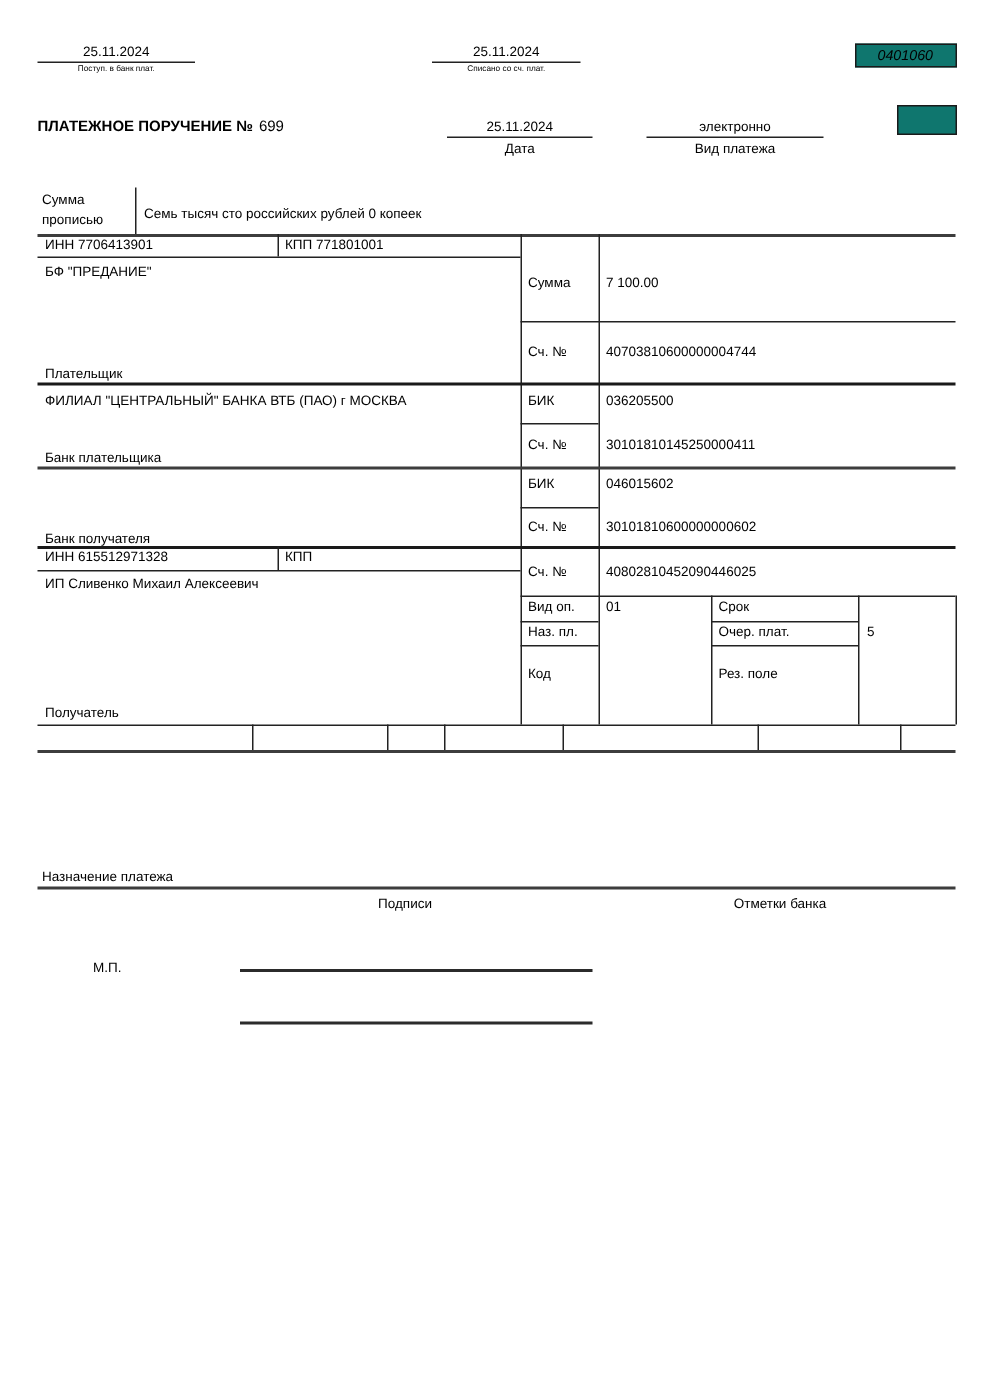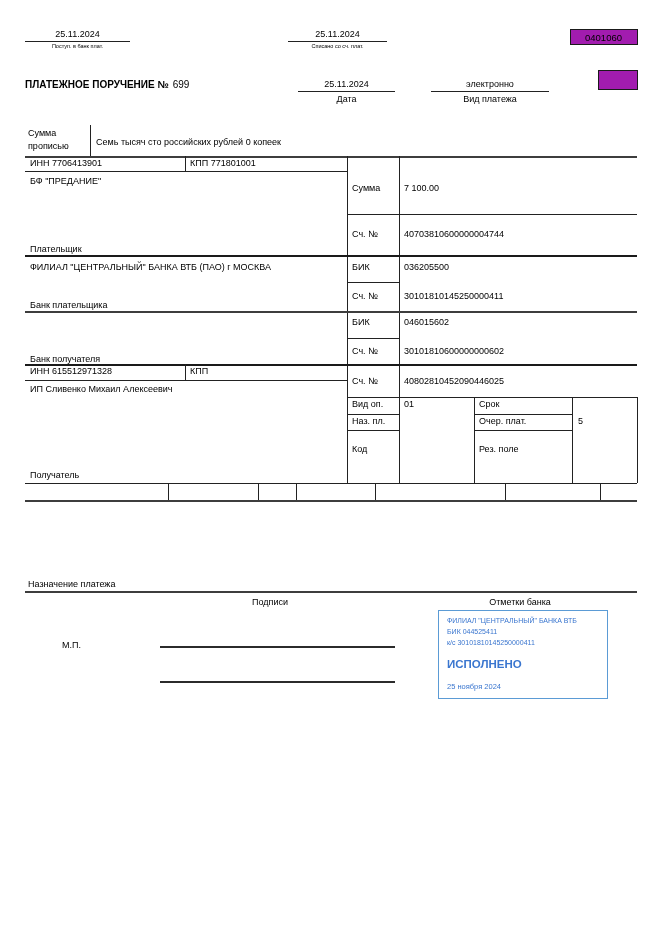--- a/index.html
+++ b/index.html
@@ -13,21 +13,21 @@
     overflow:hidden;
   }
   .t  { position:absolute; font-size:9px; line-height:11px; white-space:nowrap; }
   .tc { text-align:center; }
   .tiny { font-size:5.5px; line-height:7px; }
   .wrap2 { white-space:normal; }
   .hl { position:absolute; background:#222; height:1px; }
   .hl15 { height:1.5px; background:#1a1a1a; }
   .hl2 { height:2px; background:#3d3d3d; }
   .vl { position:absolute; background:#222; width:1px; }
-  .box { position:absolute; border:1.5px solid #1a1a1a; background:#a21caf; }
+  .box { position:absolute; border:1.5px solid #1a1a1a; background:#0f766e;font-style:italic; }
   .title-bold { font-weight:bold; font-size:10px; }
   .title-num { font-size:10px; margin-left:4px; }
   .stamp {
     position:absolute; left:438px; top:610px; width:170px; height:89px;
     border:1.5px solid #5b9bd5; background:#fff;
   }
   .stamp .st { position:absolute; white-space:nowrap; font-size:7px; line-height:9px; }
   .stamp .st-big { position:absolute; white-space:nowrap; font-weight:bold; font-size:11.5px; }
 </style>
 </head>
@@ -145,21 +145,14 @@
   <div class="t" style="left:28px; top:579px;">Назначение платежа</div>
   <div class="hl hl2" style="left:25px; top:591px; width:612px;"></div>
 
   <div class="t tc" style="left:170px; top:597px; width:200px;">Подписи</div>
   <div class="t tc" style="left:430px; top:597px; width:180px;">Отметки банка</div>
 
   <div class="t" style="left:62px; top:640px;">М.П.</div>
   <div class="hl hl15" style="left:160px; top:646px; width:235px; background:#2b2b2b;"></div>
   <div class="hl hl15" style="left:160px; top:681px; width:235px; background:#2b2b2b;"></div>
 
-  <div class="stamp">
-    <div class="st" style="left:8px; top:5px; color:#3a76cf;">ФИЛИАЛ "ЦЕНТРАЛЬНЫЙ" БАНКА ВТБ</div>
-    <div class="st" style="left:8px; top:16px; color:#3a76cf;">БИК 044525411</div>
-    <div class="st" style="left:8px; top:27px; color:#3a76cf;">к/с 30101810145250000411</div>
-    <div class="st-big" style="left:8px; top:47px; color:#3a76cf;">ИСПОЛНЕНО</div>
-    <div class="st" style="left:8px; top:71px; font-size:7.5px; color:#3a76cf;">25 ноября 2024</div>
-  </div>
 
 </div>
 
 </body></html>

